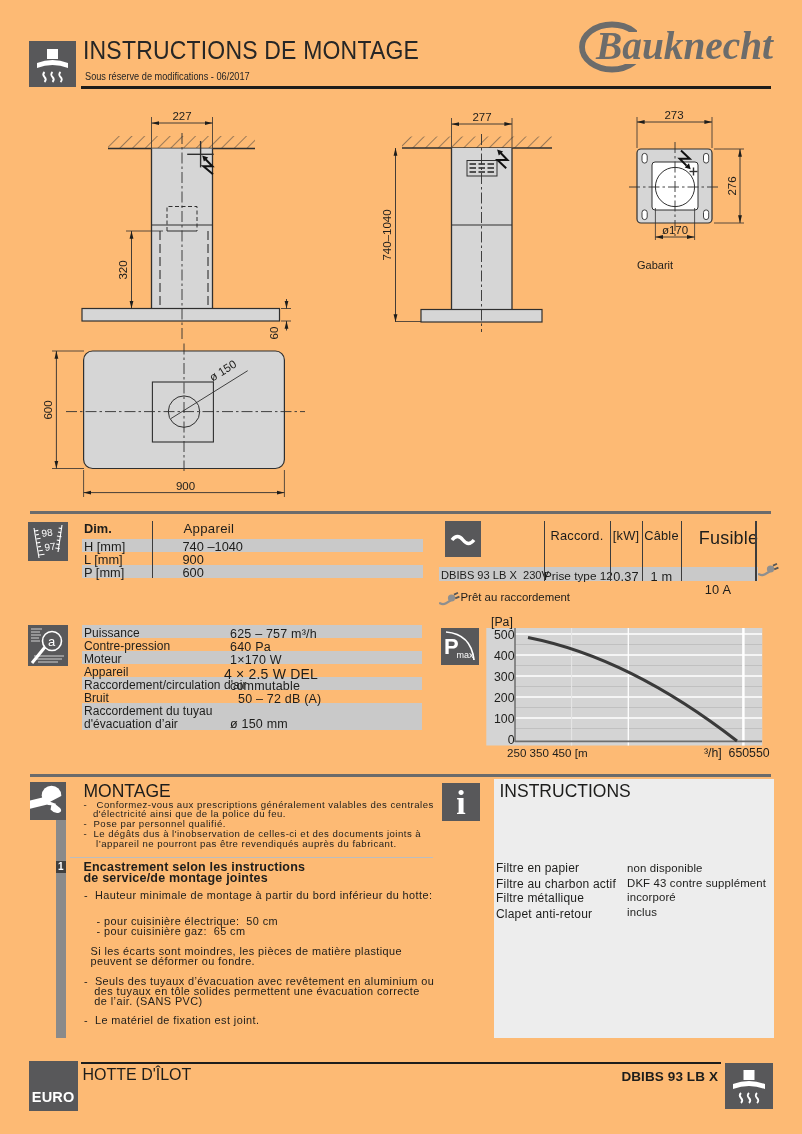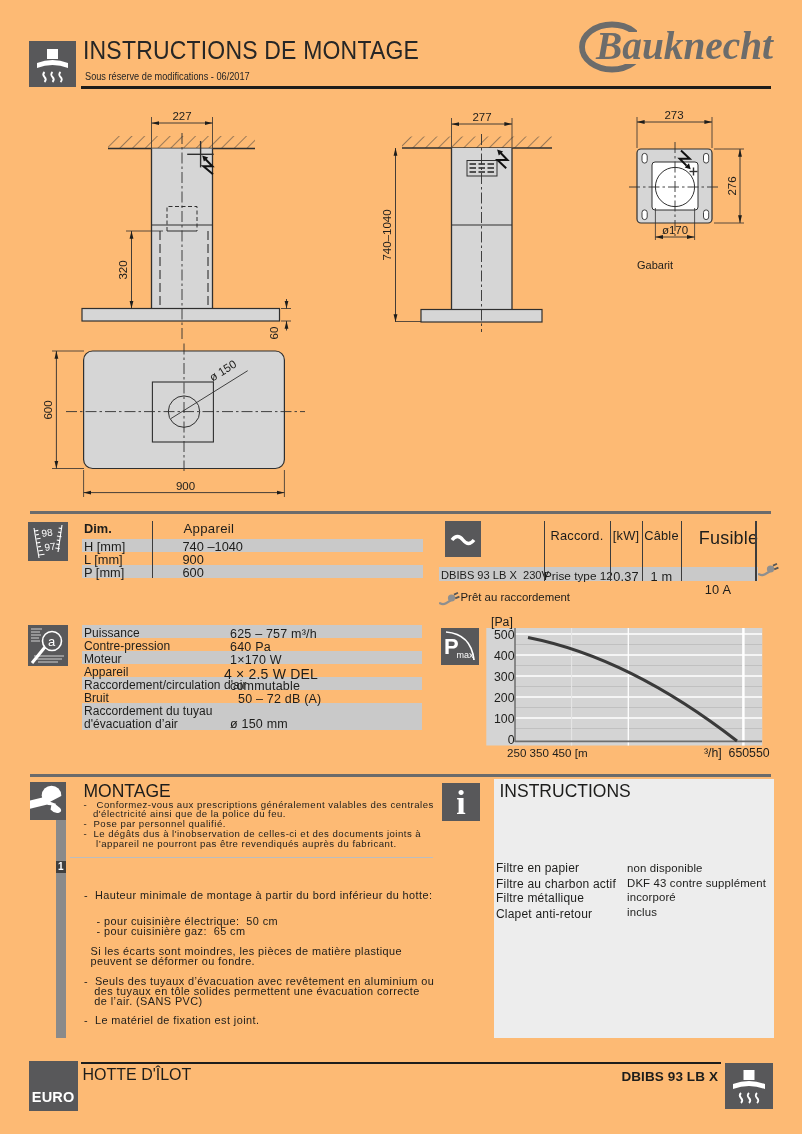--- a/index.html
+++ b/index.html
@@ -382,20 +382,21 @@
 <div class="abs" style="left:83.5px;top:781px;font-size:17.5px;color:#1d1d1b;">MONTAGE</div>
 
 <div class="abs" style="left:83.5px;top:799.5px;font-size:9.6px;line-height:9.95px;letter-spacing:0.48px;color:#1d1d1b;white-space:pre;">-&nbsp;&nbsp;&nbsp;Conformez-vous aux prescriptions généralement valables des centrales
 &nbsp;&nbsp;&nbsp;d'électricité ainsi que de la police du feu.
 -&nbsp;&nbsp;Pose par personnel qualifié.
 -&nbsp;&nbsp;Le dégâts dus à l'inobservation de celles-ci et des documents joints à
 &nbsp;&nbsp;&nbsp;&nbsp;l’appareil ne pourront pas être revendiqués auprès du fabricant.</div>
 
 <div class="abs" style="left:70px;top:856.5px;width:363px;height:1px;background:#bdbdbd;"></div>
 
+<div class="abs" style="left:83.5px;top:861.5px;font-size:12.5px;font-weight:bold;color:#1d1d1b;line-height:11.3px;letter-spacing:0.2px;">Encastrement selon les instructions<br>de service/de montage jointes</div>
 
 <div class="abs" style="left:84px;top:889.2px;font-size:10.9px;color:#1d1d1b;letter-spacing:0.42px;">-&nbsp; Hauteur minimale de montage à partir du bord inférieur du hotte:</div>
 <div class="abs" style="left:96.5px;top:915.5px;font-size:10.9px;color:#1d1d1b;letter-spacing:0.42px;line-height:10.3px;">- pour cuisinière électrique:&nbsp; 50 cm<br>- pour cuisinière gaz:&nbsp; 65 cm</div>
 <div class="abs" style="left:90.5px;top:945.7px;font-size:10.9px;color:#1d1d1b;letter-spacing:0.42px;line-height:10.3px;">Si les écarts sont moindres, les pièces de matière plastique<br>peuvent se déformer ou fondre.</div>
 <div class="abs" style="left:84px;top:975.7px;font-size:10.9px;color:#1d1d1b;letter-spacing:0.42px;line-height:10.3px;">-&nbsp; Seuls des tuyaux d’évacuation avec revêtement en aluminium ou<br>&nbsp;&nbsp;&nbsp;des tuyaux en tôle solides permettent une évacuation correcte<br>&nbsp;&nbsp;&nbsp;de l’air. (SANS PVC)</div>
 <div class="abs" style="left:84px;top:1013.5px;font-size:10.9px;color:#1d1d1b;letter-spacing:0.42px;">-&nbsp; Le matériel de fixation est joint.</div>
 
 <div class="abs" style="left:493.6px;top:778.7px;width:280px;height:259px;background:#ededed;"></div>
 
 <svg class="abs" style="left:441.9px;top:783.2px;" width="38" height="38" viewBox="0 0 38 38">

